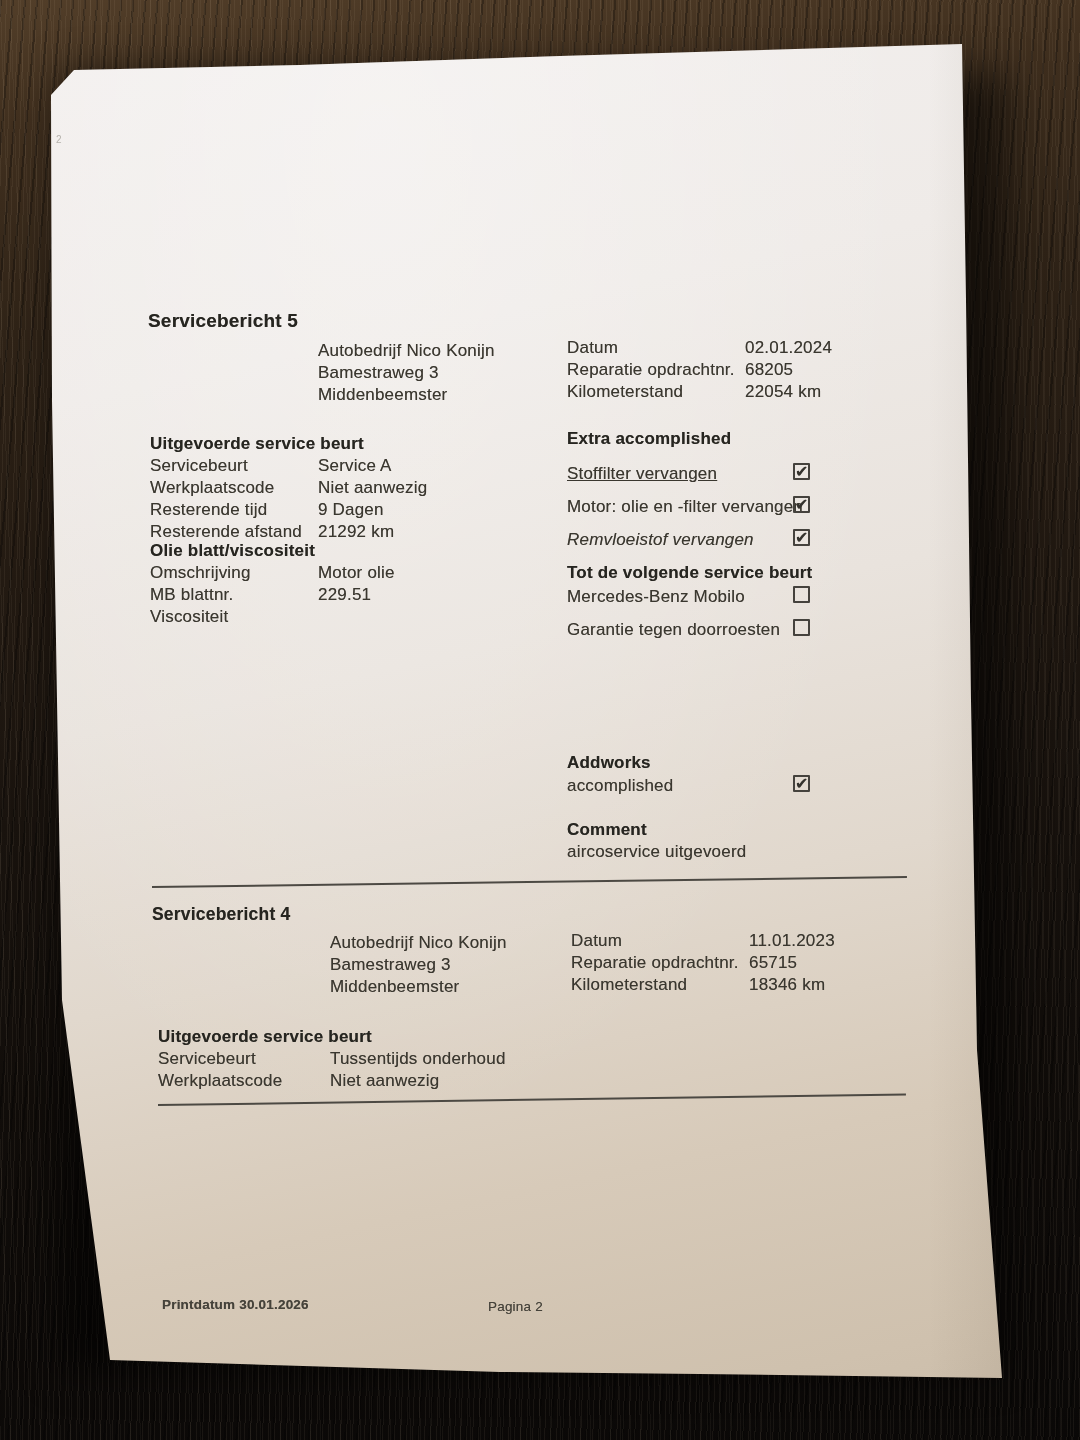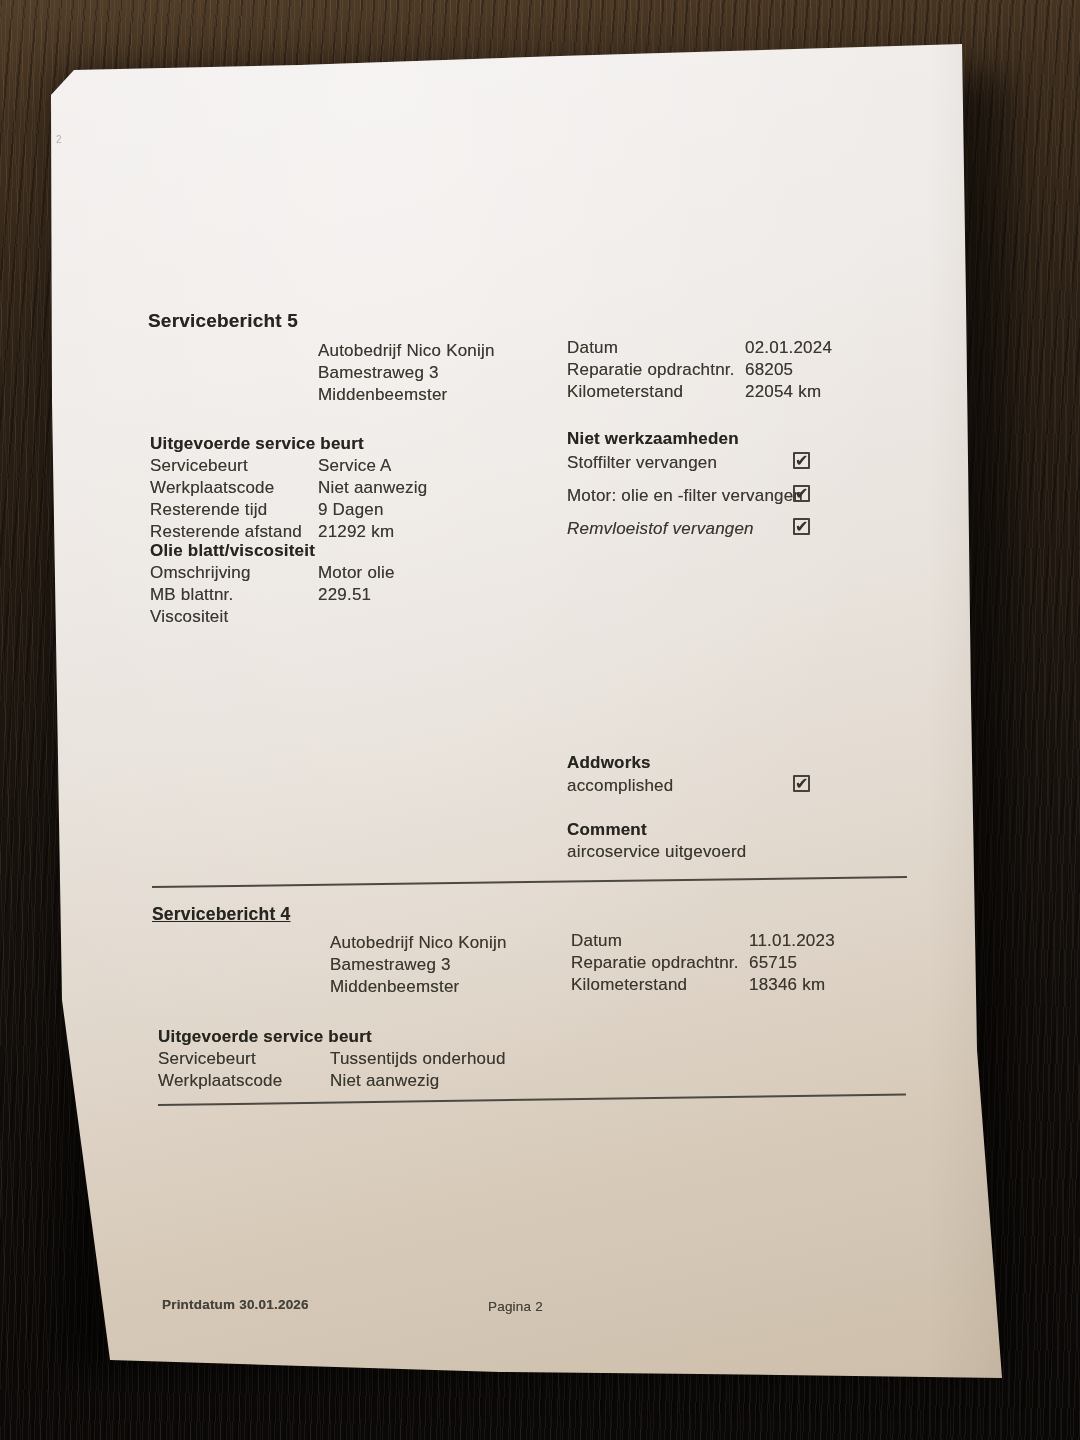--- a/index.html
+++ b/index.html
@@ -123,53 +123,64 @@
         <span>229.51</span>
       </div>
       <div class="row">
         <span>Viscositeit</span>
         <span></span>
       </div>
     </div>
   </div>
 
   <div class="t" style="left:567px;top:428px;width:260px;">
-    <div class="h">Niet werkzaamheden</div>
-    <div class="chk-item" style="margin-top:2px;">
+    <div class="h">Extra accomplished</div>
+    <div class="chk-item" style="margin-top:13px;text-decoration:underline;">
       <span>Stoffilter vervangen</span>
       <span class="checkbox checked" style="left:226px;"></span>
     </div>
     <div class="chk-item" style="margin-top:11px;">
       <span>Motor: olie en -filter vervangen</span>
       <span class="checkbox checked" style="left:226px;"></span>
     </div>
     <div class="chk-item" style="margin-top:11px;font-style:italic;">
       <span>Remvloeistof vervangen</span>
       <span class="checkbox checked" style="left:226px;"></span>
     </div>
   </div>
 
+  <div class="t" style="left:567px;top:562px;width:260px;">
+    <div class="h">Tot de volgende service beurt</div>
+    <div class="chk-item" style="margin-top:2px;">
+      <span>Mercedes-Benz Mobilo</span>
+      <span class="checkbox" style="left:226px;"></span>
+    </div>
+    <div class="chk-item" style="margin-top:11px;">
+      <span>Garantie tegen doorroesten</span>
+      <span class="checkbox" style="left:226px;"></span>
+    </div>
+  </div>
 
 
   <div class="t" style="left:567px;top:752px;width:260px;">
     <div class="h">Addworks</div>
     <div class="chk-item" style="margin-top:1px;">
       <span>accomplished</span>
       <span class="checkbox checked" style="left:226px;"></span>
     </div>
   </div>
 
   <div class="t" style="left:567px;top:819px;">
     <div class="h">Comment</div>
     <div>aircoservice uitgevoerd</div>
   </div>
 
   <div class="rule" style="left:152px;top:886px;width:755px;transform:rotate(-0.75deg);"></div>
 
-  <div class="t h" style="left:152px;top:903px;font-size:17.5px;text-decoration:underline;">Servicebericht 4</div>
+  <div class="t h" style="left:152px;top:903px;font-size:17.5px;">Servicebericht 4</div>
 
   <div class="t" style="left:330px;top:932px;">
     <div>Autobedrijf Nico Konijn</div>
     <div>Bamestraweg 3</div>
     <div>Middenbeemster</div>
   </div>
 
   <div class="t kv" style="left:571px;top:930px;grid-template-columns:178px auto;">
     <div class="row">
       <span>Datum</span>

